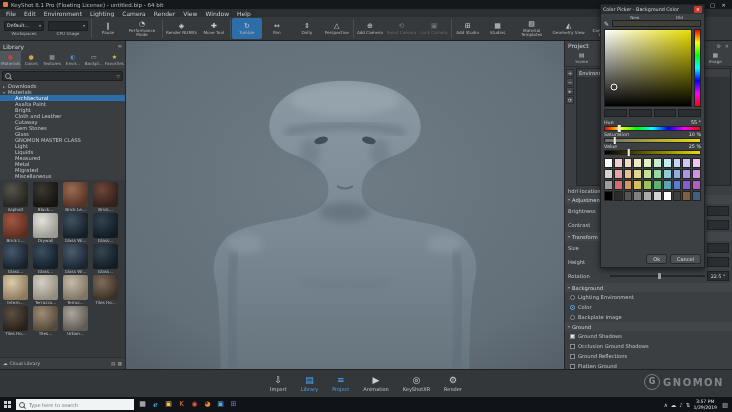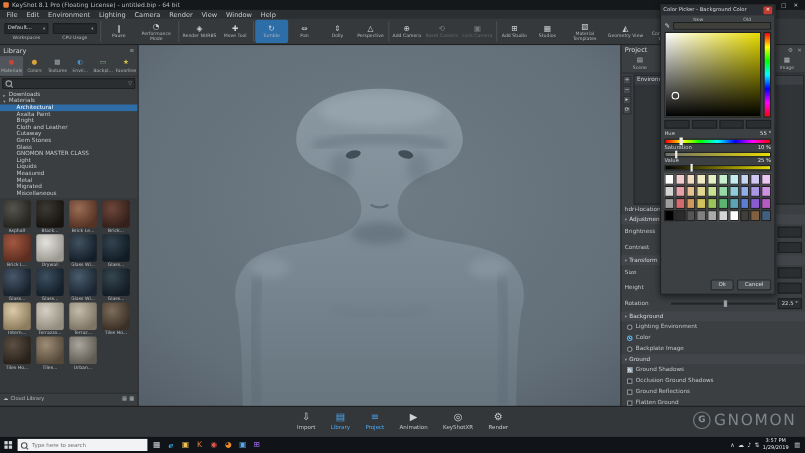--- a/index.html
+++ b/index.html
@@ -113,21 +113,21 @@
   .dlg-btns{display:flex;justify-content:flex-end;gap:3px;margin-top:auto;flex:none;}
   .dlg-btns button{font-size:5px;padding:1px 6px;background:#4b5054;color:#dcdee0;border:1px solid #26282a;border-radius:2px;font-family:inherit;}
   
   .dock{height:27px;background:#33373a;border-top:1px solid #1e2022;position:relative;display:flex;align-items:center;justify-content:center;flex:none;}
   .dock-items{display:flex;gap:14px;align-items:center;}
   .bt-item{display:flex;flex-direction:column;align-items:center;gap:1px;font-size:5px;color:#c2c6c8;}
   .bt-icon{font-size:9px;line-height:10px;color:#cdd1d3;}
   .bt-item.active,.bt-item.active .bt-icon{color:#4da6f0;}
   .watermark{position:absolute;right:8px;top:4px;display:flex;align-items:center;gap:3px;opacity:.85;}
   .wm-roundel{width:14px;height:14px;border:1.5px solid #84898e;border-radius:50%;color:#9aa0a6;font-size:8px;line-height:14px;text-align:center;font-weight:bold;}
-  .wm-text{font-size:14px;font-weight:normal;letter-spacing:1.5px;color:#8d939a;}
+  .wm-text{font-size:10px;font-weight:bold;letter-spacing:1.5px;color:#8d939a;}
   
   .taskbar{height:15px;background:#101418;display:flex;align-items:center;flex:none;color:#dfe3e6;}
   .win-btn{width:14px;height:15px;display:flex;align-items:center;justify-content:center;flex:none;}
   .win-logo{display:grid;grid-template-columns:3px 3px;grid-template-rows:3px 3px;gap:1px;}
   .win-logo span{background:#cfd6da;}
   .tb-search{height:11px;width:112px;background:#f2f3f4;display:flex;align-items:center;gap:2px;padding:0 3px;margin:0 2px;flex:none;}
   .tb-search .mag{border-color:#555;}
   .tb-search .mag::after{background:#555;}
   .tb-search input{flex:1;min-width:0;border:0;outline:none;background:transparent;font-size:5px;color:#444;font-family:inherit;}
   .tb-app{width:13px;text-align:center;font-size:7px;line-height:15px;}

